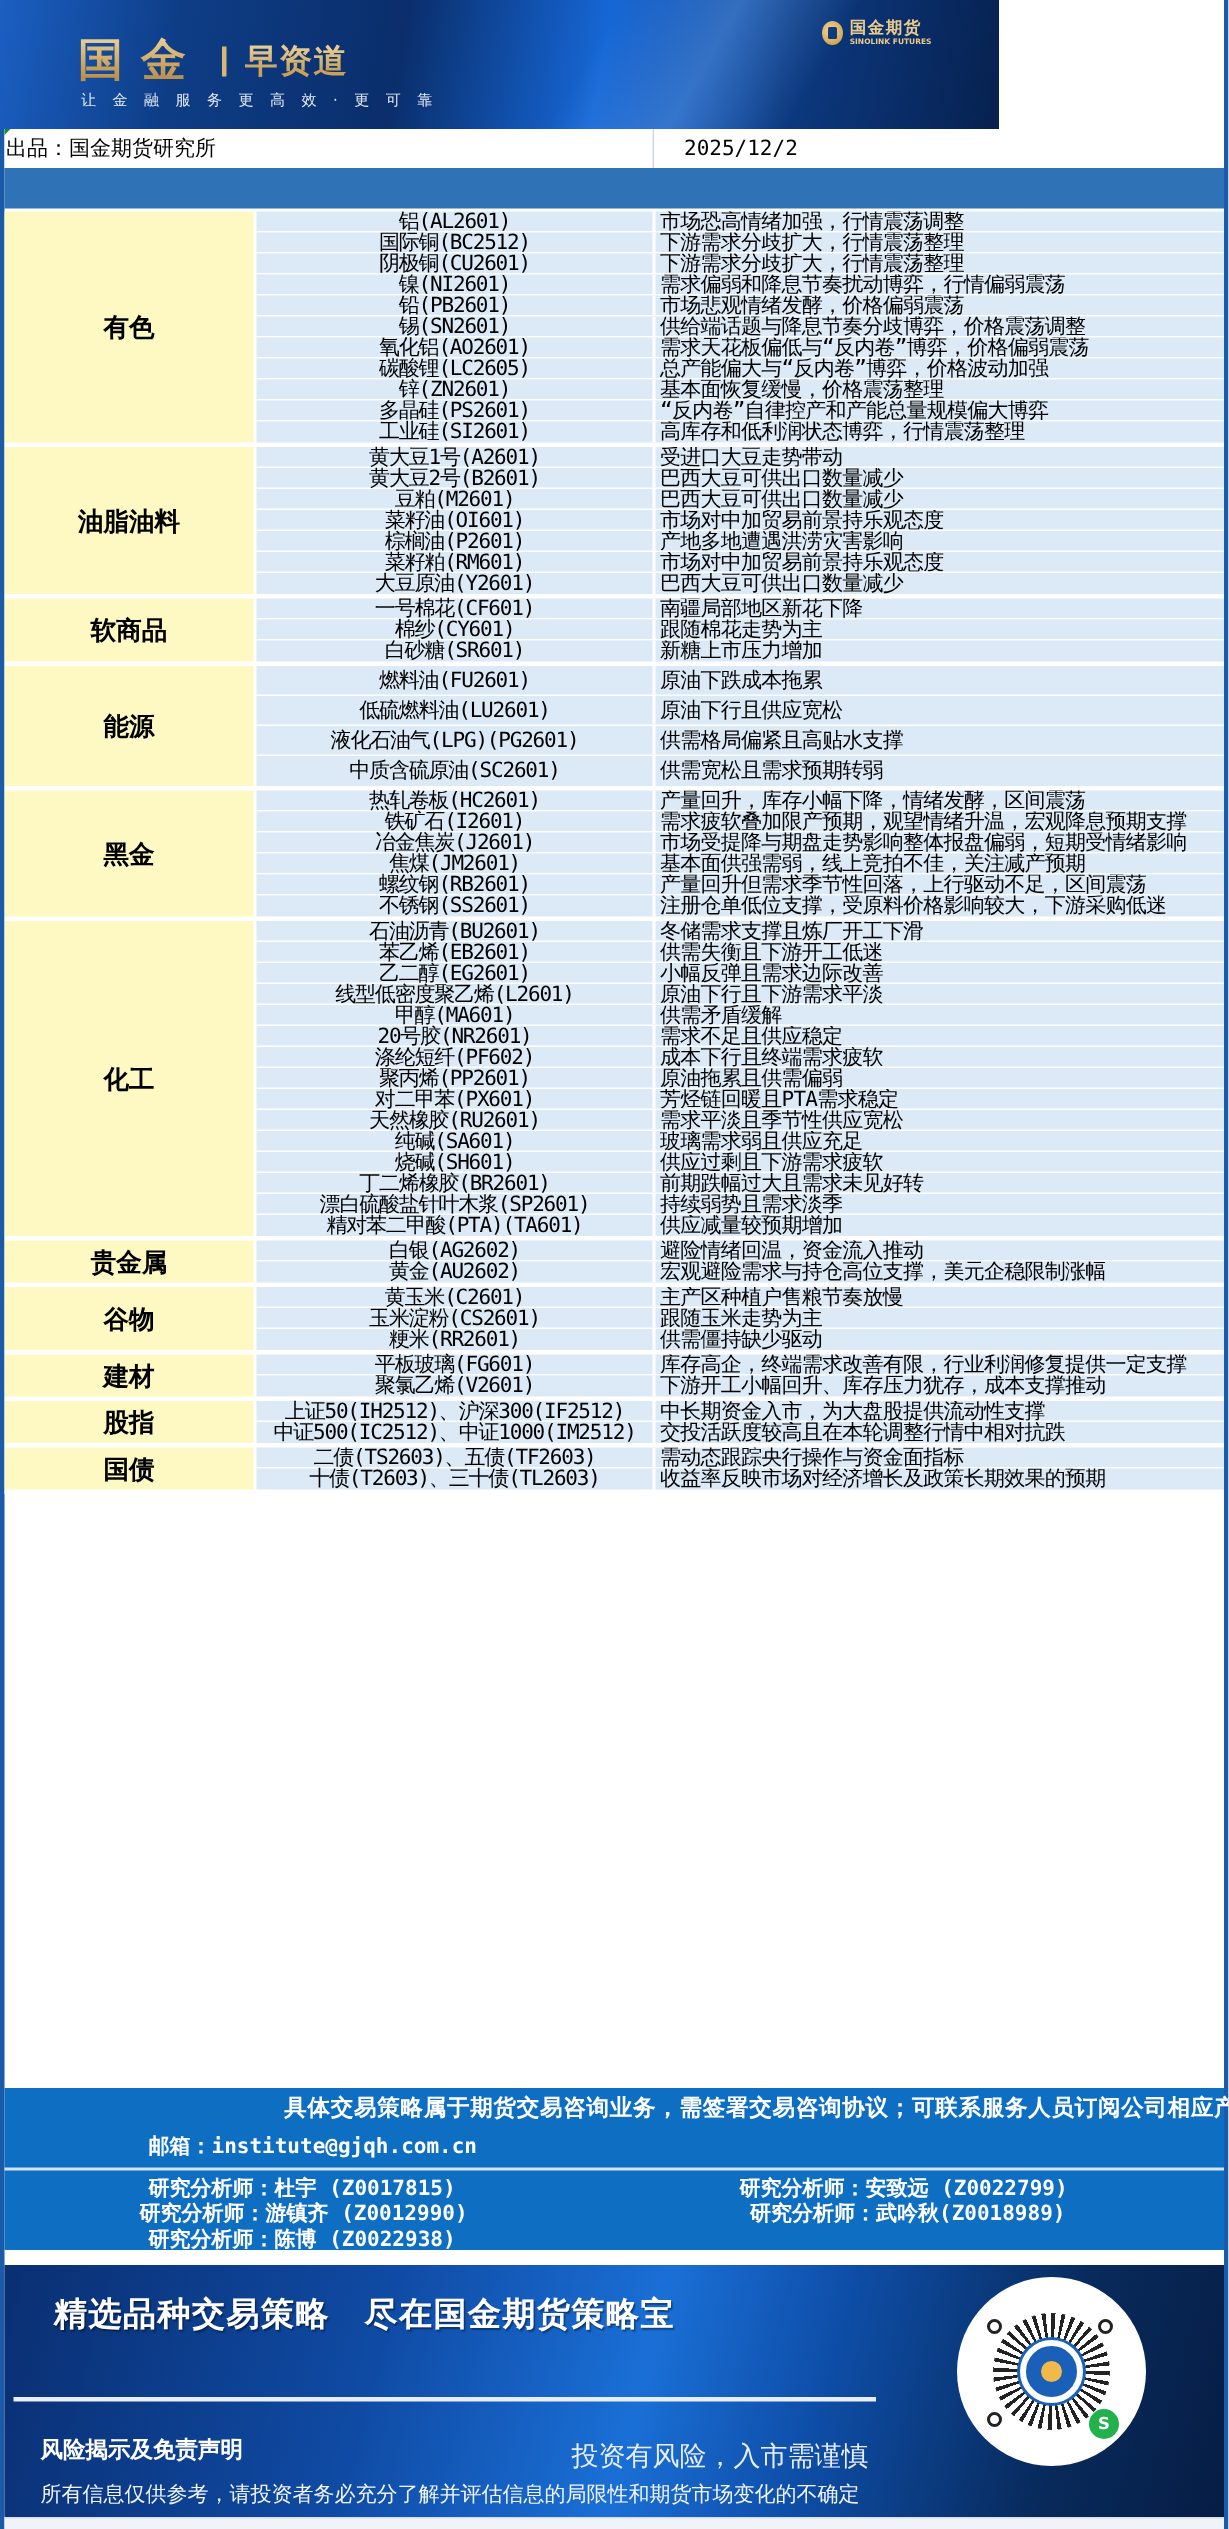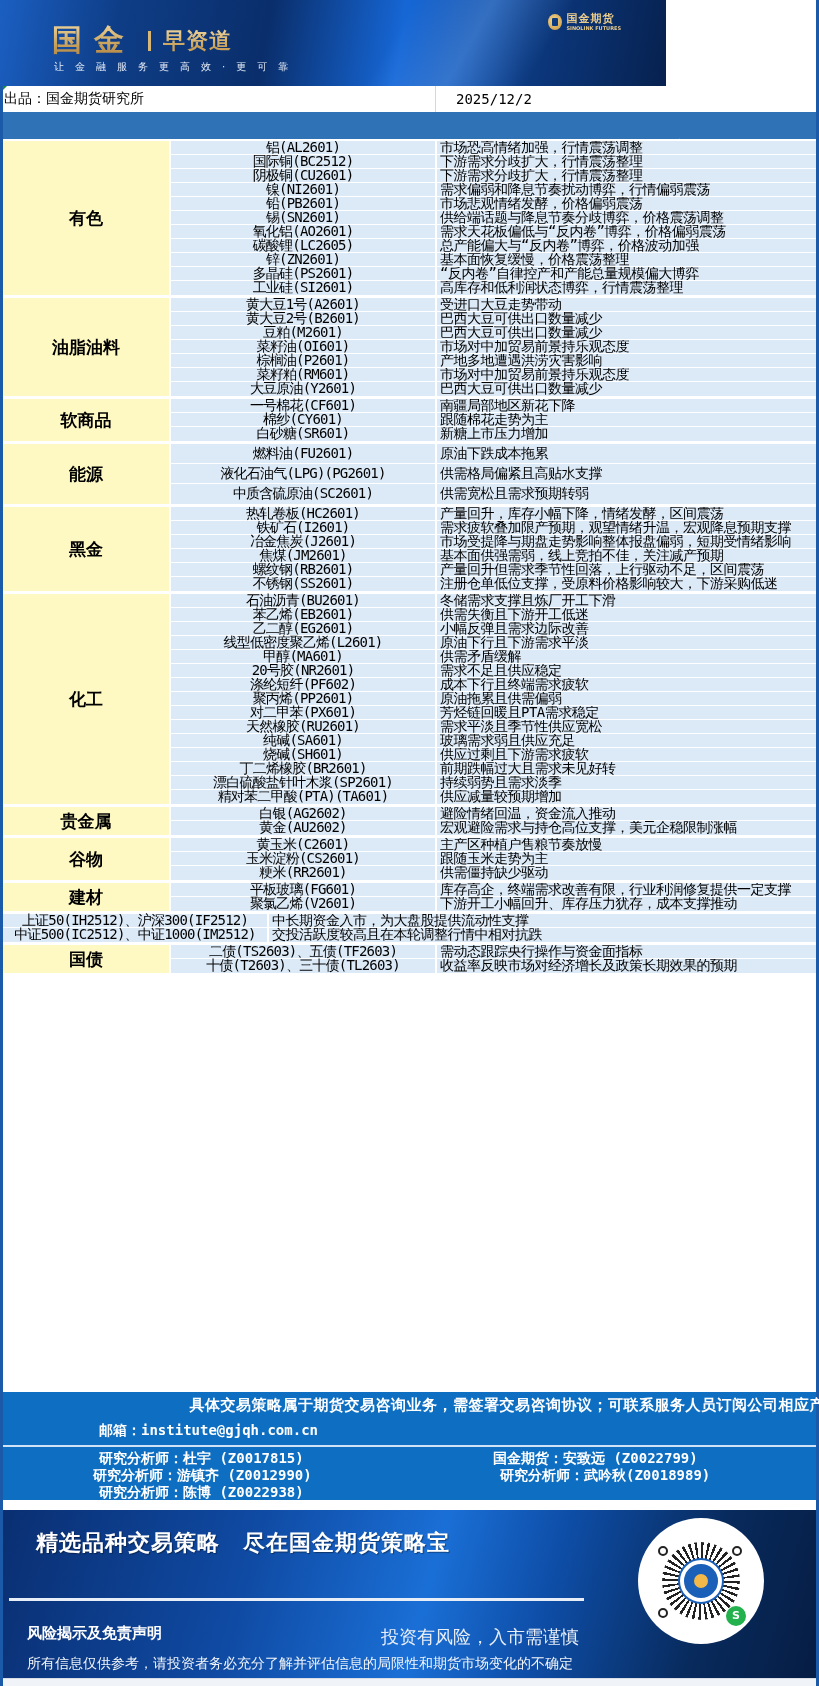--- a/index.html
+++ b/index.html
@@ -206,20 +206,24 @@
       </div>
     </div>
     <div class="group">
       <div class="cat">能源</div>
       <div class="rows">
         <div class="row s">
           <div class="prod">燃料油(FU2601)</div>
           <div class="view">原油下跌成本拖累</div>
         </div>
         <div class="row s">
+          <div class="prod">低硫燃料油(LU2601)</div>
+          <div class="view">原油下行且供应宽松</div>
+        </div>
+        <div class="row s">
           <div class="prod">液化石油气(LPG)(PG2601)</div>
           <div class="view">供需格局偏紧且高贴水支撑</div>
         </div>
         <div class="row s">
           <div class="prod">中质含硫原油(SC2601)</div>
           <div class="view">供需宽松且需求预期转弱</div>
         </div>
       </div>
     </div>
     <div class="group">
@@ -353,20 +357,21 @@
           <div class="prod">平板玻璃(FG601)</div>
           <div class="view">库存高企，终端需求改善有限，行业利润修复提供一定支撑</div>
         </div>
         <div class="row">
           <div class="prod">聚氯乙烯(V2601)</div>
           <div class="view">下游开工小幅回升、库存压力犹存，成本支撑推动</div>
         </div>
       </div>
     </div>
     <div class="group">
+      <div class="cat">股指</div>
       <div class="rows">
         <div class="row">
           <div class="prod">上证50(IH2512)、沪深300(IF2512)</div>
           <div class="view">中长期资金入市，为大盘股提供流动性支撑</div>
         </div>
         <div class="row">
           <div class="prod">中证500(IC2512)、中证1000(IM2512)</div>
           <div class="view">交投活跃度较高且在本轮调整行情中相对抗跌</div>
         </div>
       </div>
@@ -384,21 +389,21 @@
         </div>
       </div>
     </div>
   </div>
 
 <div class="notice">
   <div class="line1">具体交易策略属于期货交易咨询业务，需签署交易咨询协议；可联系服务人员订阅公司相应产品。</div>
   <div class="email">邮箱：institute@gjqh.com.cn</div>
   <div class="divider"></div>
   <div class="analyst" style="left:96px; top:58px;">研究分析师：杜宇 (Z0017815)</div>
-  <div class="analyst" style="left:490px; top:58px;">国金期货：安致远 (Z0022799)</div>
+  <div class="analyst" style="left:490px; top:58px;">研究分析师：安致远 (Z0022799)</div>
   <div class="analyst" style="left:90px; top:75px;">研究分析师：游镇齐 (Z0012990)</div>
   <div class="analyst" style="left:497px; top:75px;">研究分析师：武吟秋(Z0018989)</div>
   <div class="analyst" style="left:96px; top:92px;">研究分析师：陈博 (Z0022938)</div>
 </div>
 
 <div class="promo">
   <div class="title">精选品种交易策略　尽在国金期货策略宝</div>
   <div class="hr"></div>
   <div class="risk-title">风险揭示及免责声明</div>
   <div class="risk-tag">投资有风险，入市需谨慎</div>

